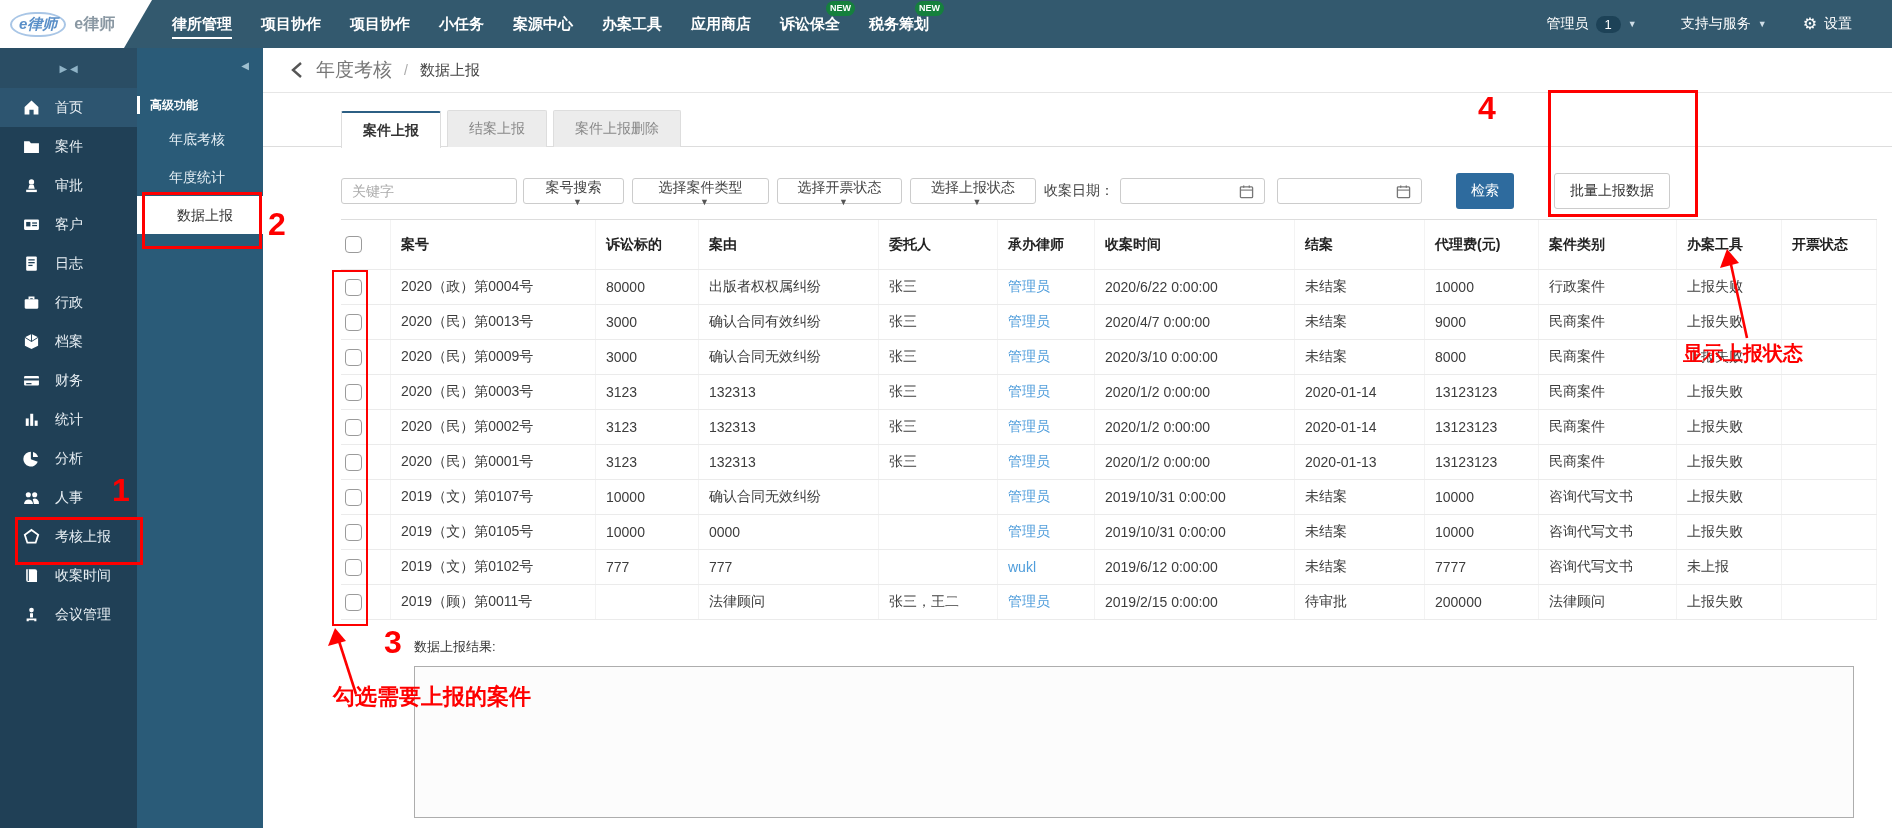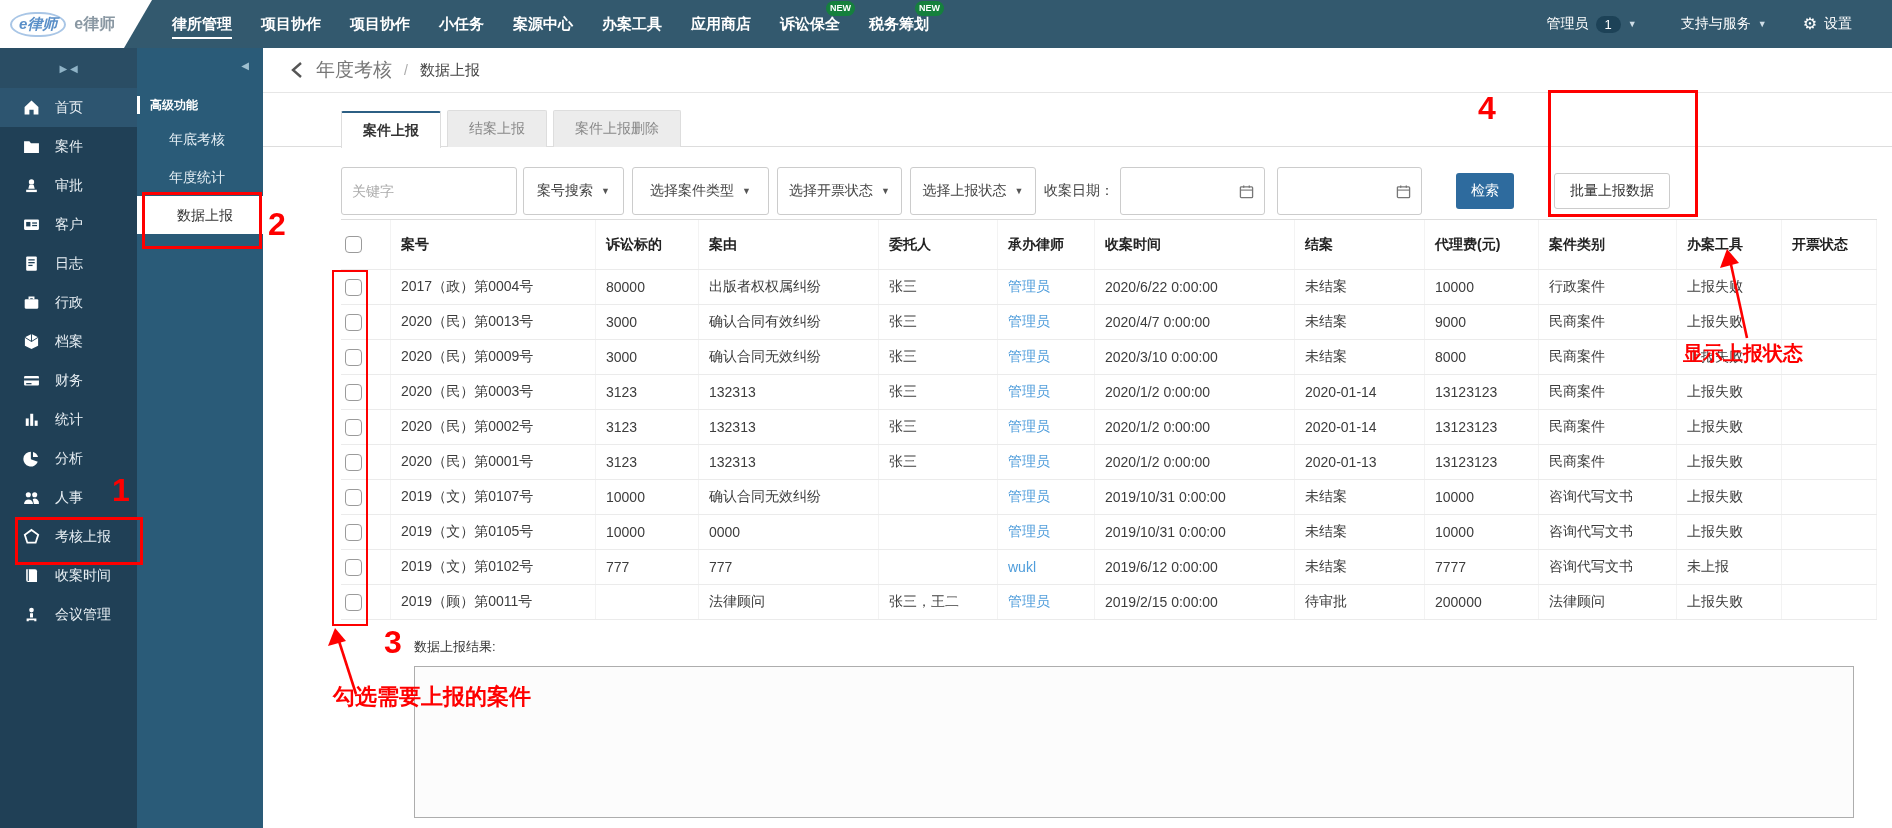--- a/index.html
+++ b/index.html
@@ -49,25 +49,25 @@
   .bc-a { color:#777; font-size:19px; cursor:pointer; }
   .bc-sep { color:#aaa; font-size:14px; }
   .bc-b { color:#444; font-size:15px; }
 
   .tabs-row { margin-top:17px; padding-left:78px; border-bottom:1px solid #ddd; display:flex; height:37px; }
   .tab { height:37px; line-height:35px; padding:0 21px; background:#ececec; border:1px solid #ddd; border-bottom:none;
          color:#888; font-size:14px; margin-right:6px; cursor:pointer; border-radius:2px 2px 0 0; }
   .tab.active { background:#fff; color:#333; font-weight:bold; border-top:2px solid #2c5f84; position:relative; top:1px; }
 
   .filters { margin:26px 0 0 78px; display:flex; align-items:center; height:36px; }
-  .f-input { height:48px; border:1px solid #ccc; border-radius:3px; background:#fff; display:flex; align-items:center;
+  .f-input { height:26px; border:1px solid #ccc; border-radius:3px; background:#fff; display:flex; align-items:center;
              padding:0 10px; color:#333; font-size:14px; }
   .f-input input { border:none; outline:none; width:100%; font-size:14px; font-family:inherit; color:#333; }
   .f-input input::placeholder { color:#aaa; }
-  .f-select { justify-content:center; cursor:pointer; color:#444; }
+  .f-select { justify-content:flex-start; cursor:pointer; color:#444;flex-direction:column; }
   .f-select .caret2 { color:#555; font-size:9px; margin-left:8px; }
   .f-label { color:#444; margin:0 6px 0 8px; white-space:nowrap; }
   .f-date { justify-content:space-between; }
   .cal-ico { color:#777; display:flex; }
   .btn-search { height:36px; width:58px; margin-left:34px; background:#2e6b9e; color:#fff; border:none; border-radius:3px;
                 font-size:14px; cursor:pointer; font-family:inherit; }
   .btn-batch { height:36px; width:116px; margin-left:40px; background:#fff; color:#333; border:1px solid #ccc; border-radius:3px;
                font-size:14px; cursor:pointer; font-family:inherit; }
 
   .grid { margin:10px 0 0 78px; width:1536px; border-top:1px solid #ddd; }
@@ -338,21 +338,21 @@
           <div class="g-cell" style="width:114px">代理费(元)</div>
           <div class="g-cell" style="width:138px">案件类别</div>
           <div class="g-cell" style="width:105px">办案工具</div>
           <div class="g-cell" style="width:95px">开票状态</div>
         </div>
         <div class="g-row g-body">
           <div class="g-cell cbcell" style="width:50px">
             <span class="cbx"></span>
           </div>
           <div class="g-cell" style="width:205px">
-            <span class="">2017（政）第0004号</span>
+            <span class="">2020（政）第0004号</span>
           </div>
           <div class="g-cell" style="width:103px">
             <span class="">80000</span>
           </div>
           <div class="g-cell" style="width:180px">
             <span class="">出版者权权属纠纷</span>
           </div>
           <div class="g-cell" style="width:119px">
             <span class="">张三</span>
           </div>

